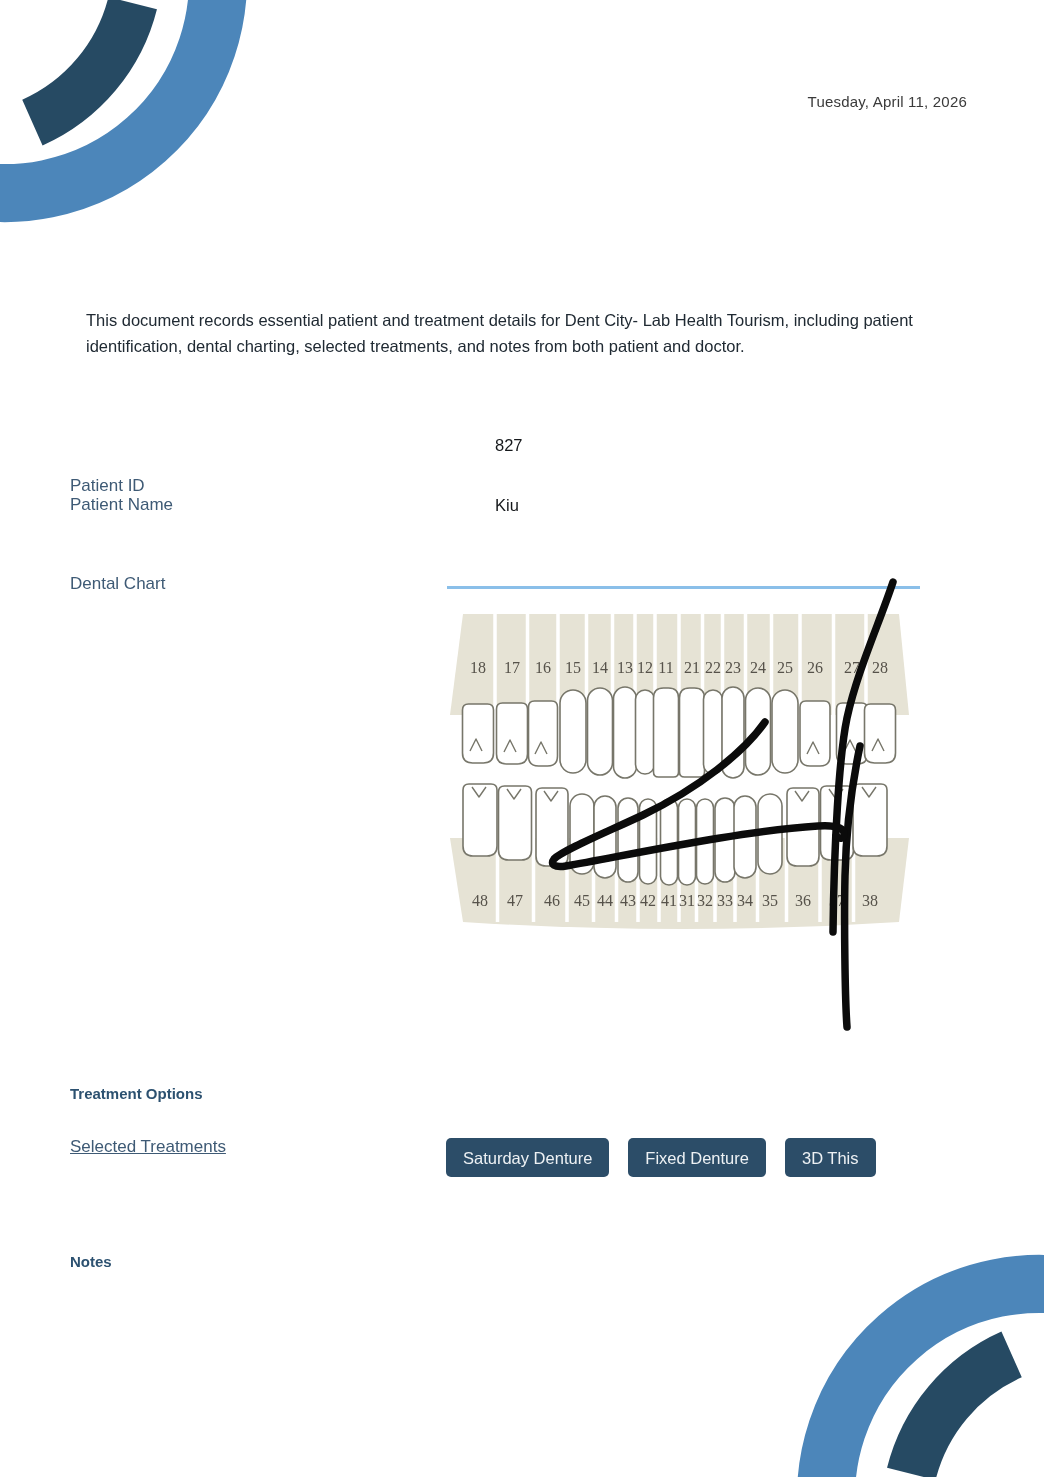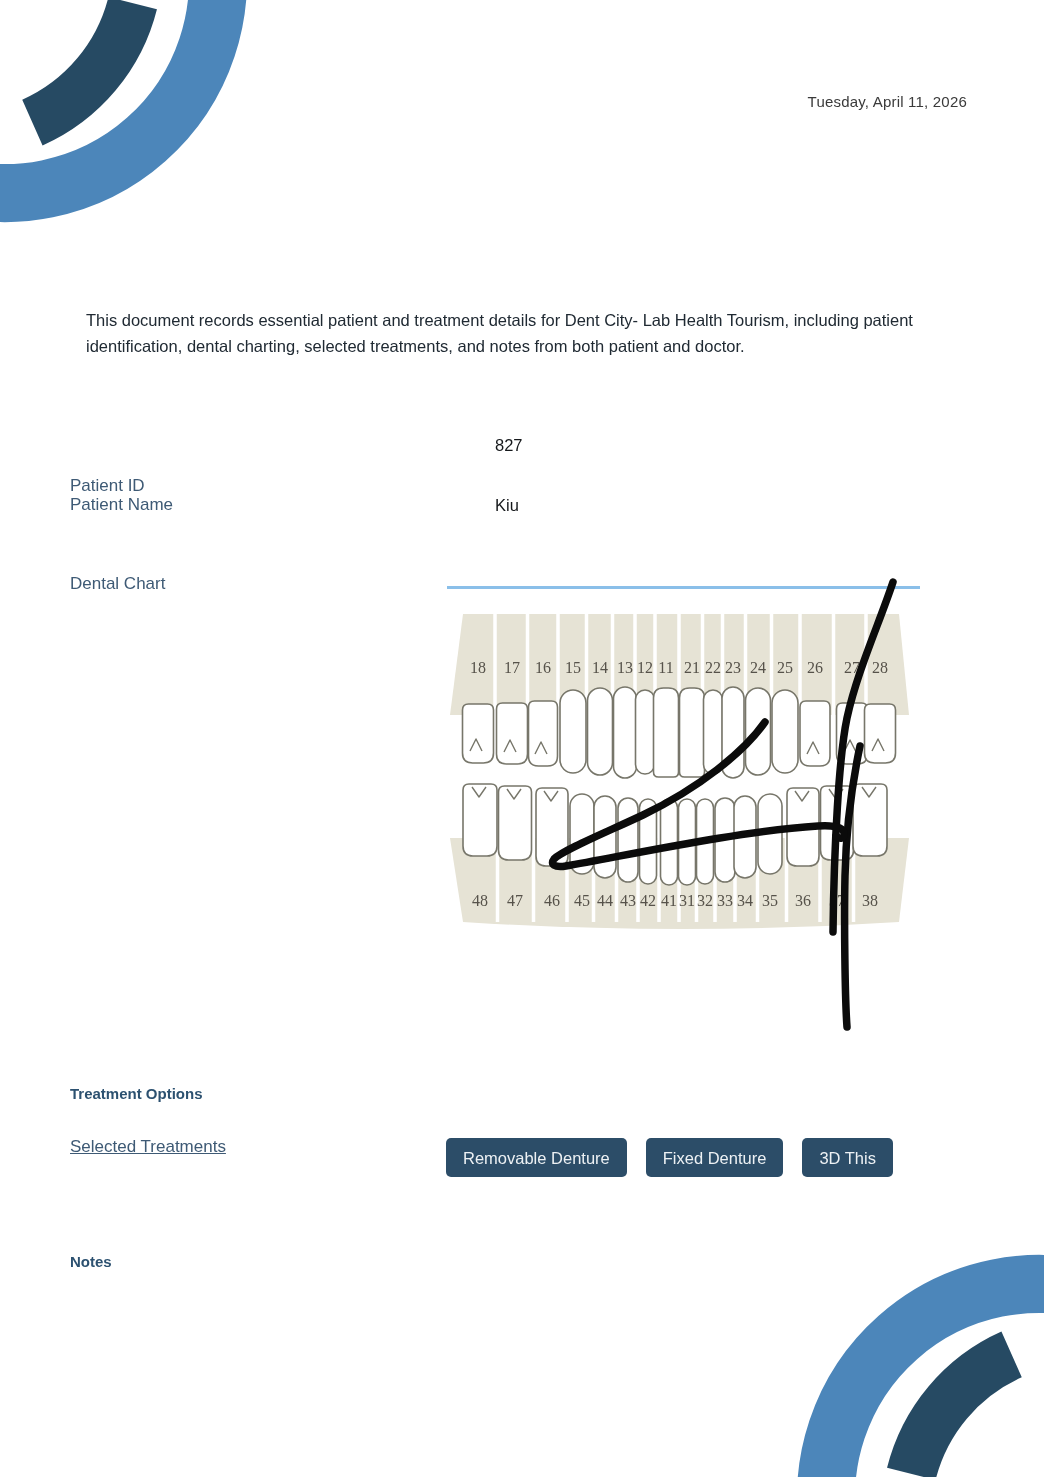--- a/index.html
+++ b/index.html
@@ -215,20 +215,20 @@
         <path d="M446,-2 C432,40 410,88 400,134 C392,172 387,262 386,348" fill="none" stroke="#0b0b0b" stroke-width="7.5" stroke-linecap="round" stroke-linejoin="round"></path>
         <path d="M413,162 C405,200 399,246 398,292 C397,338 398,416 400,443" fill="none" stroke="#0b0b0b" stroke-width="7.5" stroke-linecap="round" stroke-linejoin="round"></path>
         <path d="M318,138 C297,168 252,204 196,231 C160,248 116,266 107,275 C103,280 107,284 119,282 C182,271 292,247 371,242 C386,241 396,243 397,249 C398,254 393,256 389,252" fill="none" stroke="#0b0b0b" stroke-width="7.5" stroke-linecap="round" stroke-linejoin="round"></path>
       </svg>
   </div>
 
   <h2 class="section-heading h-treatment">Treatment Options</h2>
   <div class="field-label lbl-selected">Selected Treatments</div>
 
   <div class="btn-row">
-    <button class="treat-btn">Removable Denture</button>
+    <button class="treat-btn">Saturday Denture</button>
     <button class="treat-btn">Fixed Denture</button>
     <button class="treat-btn">3D This</button>
   </div>
 
   <h2 class="section-heading h-notes">Notes</h2>
 
 </div>
 
 </body></html>

